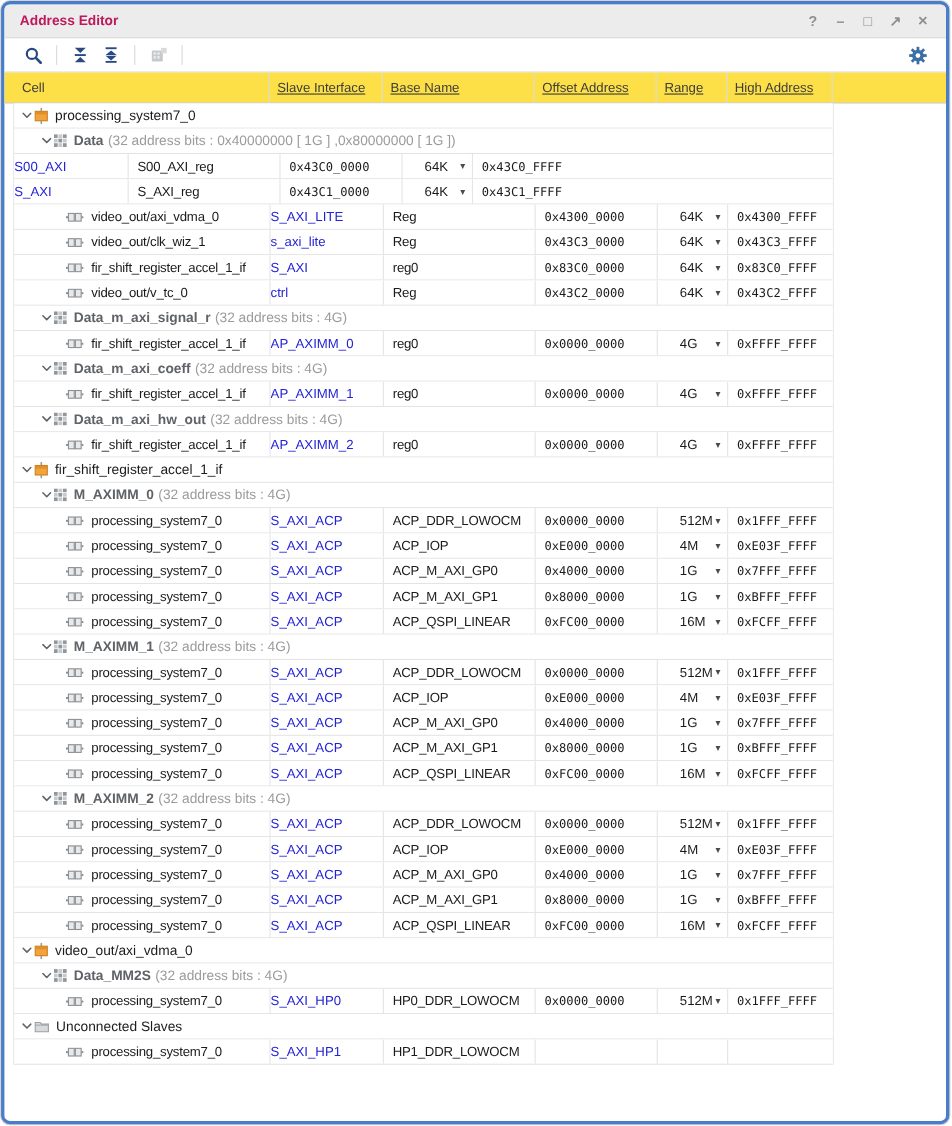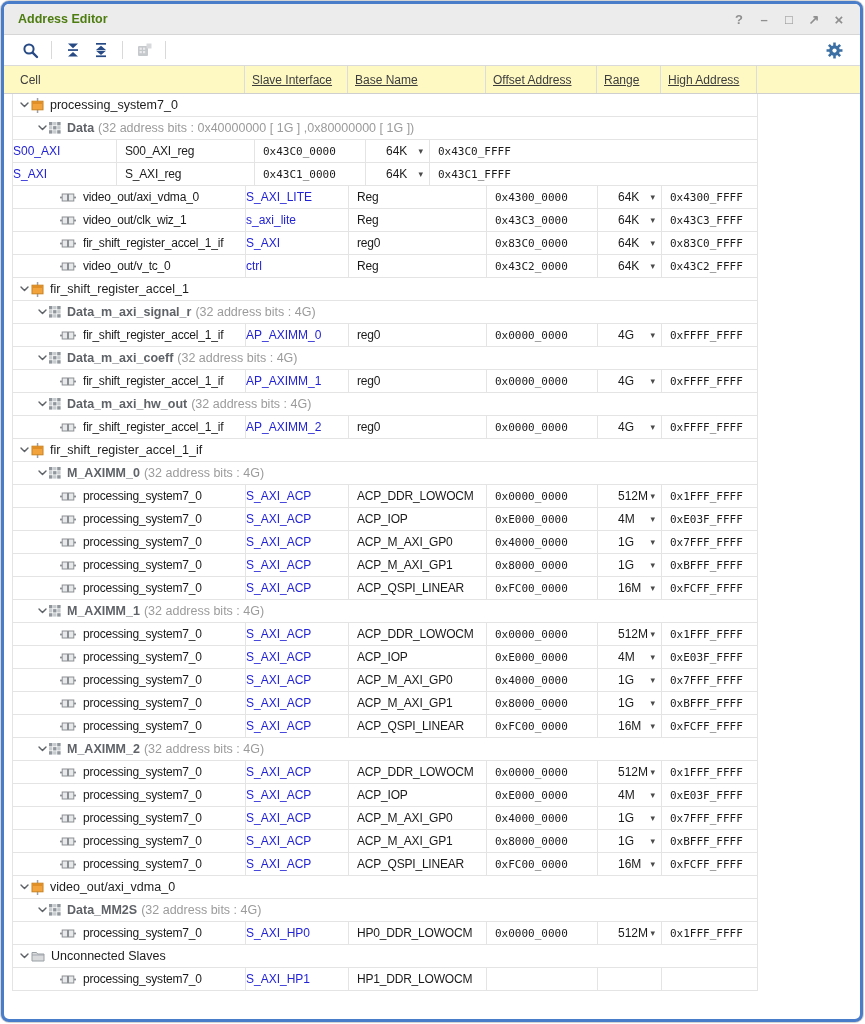--- a/index.html
+++ b/index.html
@@ -3,33 +3,33 @@
 <meta charset="utf-8">
 <style>
   html,body{margin:0;padding:0;width:865px;height:1024px;background:#ffffff;overflow:hidden;
             font-family:"Liberation Sans", sans-serif;}
   .window{position:absolute;left:1px;top:1px;width:856px;height:1015px;
           border:3px solid var(--window-border,#4a7dc9);border-radius:8px;background:#fff;
           overflow:hidden;box-shadow:0 0 0 1px #d4d4d4;}
   
   .titlebar{height:30px;background:#ececec;border-bottom:1px solid #d6d6d6;
             display:flex;align-items:center;padding:0 14px;}
-  .title{font-size:12.5px;font-weight:bold;color:#4d7c0f;}
+  .title{font-size:12.5px;font-weight:bold;color:#be185d;}
   .controls{margin-left:auto;display:flex;align-items:center;gap:11px;}
   .ctrl{color:#8f8f8f;font-size:13px;line-height:1;cursor:default;font-weight:bold;
         width:14px;text-align:center;}
   
   .toolbar{height:30px;background:#ffffff;border-bottom:1px solid #dadada;
            display:flex;align-items:center;padding:0 12px;}
   .tbtn{width:24px;height:24px;border:none;background:none;padding:0;margin:0 2px;
         display:flex;align-items:center;justify-content:center;cursor:pointer;}
   .tsep{width:1px;height:18px;background:#d9d9d9;margin:0 7px;}
   .gear-btn{margin-left:auto;margin-right:2px;}
   
-  .thead{height:27px;background:#fef9c3;border-bottom:1px solid #cfcfcf;
+  .thead{height:27px;background:#fde047;border-bottom:1px solid #cfcfcf;
          display:flex;align-items:stretch;padding-left:8px;}
   .th{display:flex;align-items:center;font-size:12px;color:#3d3d3d;
       box-sizing:border-box;padding-left:7px;}
   .th + .th{border-left:1px solid #dcdcdc;text-decoration:underline;}
   .th-fill{flex:1;border-left:1px solid #dcdcdc;}
   .w-cell{width:232px;padding-left:8px;}
   .w-slave{width:103px;}
   .w-base{width:138px;}
   .w-offset{width:111px;}
   .w-range{width:64px;}
@@ -312,36 +312,20 @@
       <span class="mono">0x43C2_0000</span>
     </div>
     <div class="td c-range w-range">
       <span>64K</span>
       <span class="rarrow">▾</span>
     </div>
     <div class="td c-high w-high">
       <span class="mono">0x43C2_FFFF</span>
     </div>
   </div>
-      <div class="row g0">
-    <span class="chev">
-      <svg width="9" height="6" viewBox="0 0 9 6">
-            <polyline points="1,1 4.5,4.6 8,1" fill="none" stroke="#5f6368" stroke-width="1.4" stroke-linecap="round" stroke-linejoin="round"></polyline>
-          </svg>
-    </span>
-    <span class="ic ic-chip">
-      <svg width="13" height="15" viewBox="0 0 13 15">
-            <rect x="5.8" y="0" width="1.5" height="15" fill="#9aa0a6"></rect>
-            <rect x="1" y="3.2" width="11" height="8.6" fill="#f2a33c" stroke="#c9821e" stroke-width="1"></rect>
-            <rect x="1.5" y="3.7" width="10" height="2.3" fill="#e08f27"></rect>
-          </svg>
-    </span>
-
-    <span class="name">fir_shift_register_accel_1</span>
-  </div>
       <div class="row g1">
     <span class="chev">
       <svg width="9" height="6" viewBox="0 0 9 6">
             <polyline points="1,1 4.5,4.6 8,1" fill="none" stroke="#5f6368" stroke-width="1.4" stroke-linecap="round" stroke-linejoin="round"></polyline>
           </svg>
     </span>
     <span class="ic">
       <svg width="12" height="12" viewBox="0 0 12 12">
             <g fill="#8f969c">
               <rect x="0" y="0" width="3.4" height="3.4"></rect>

